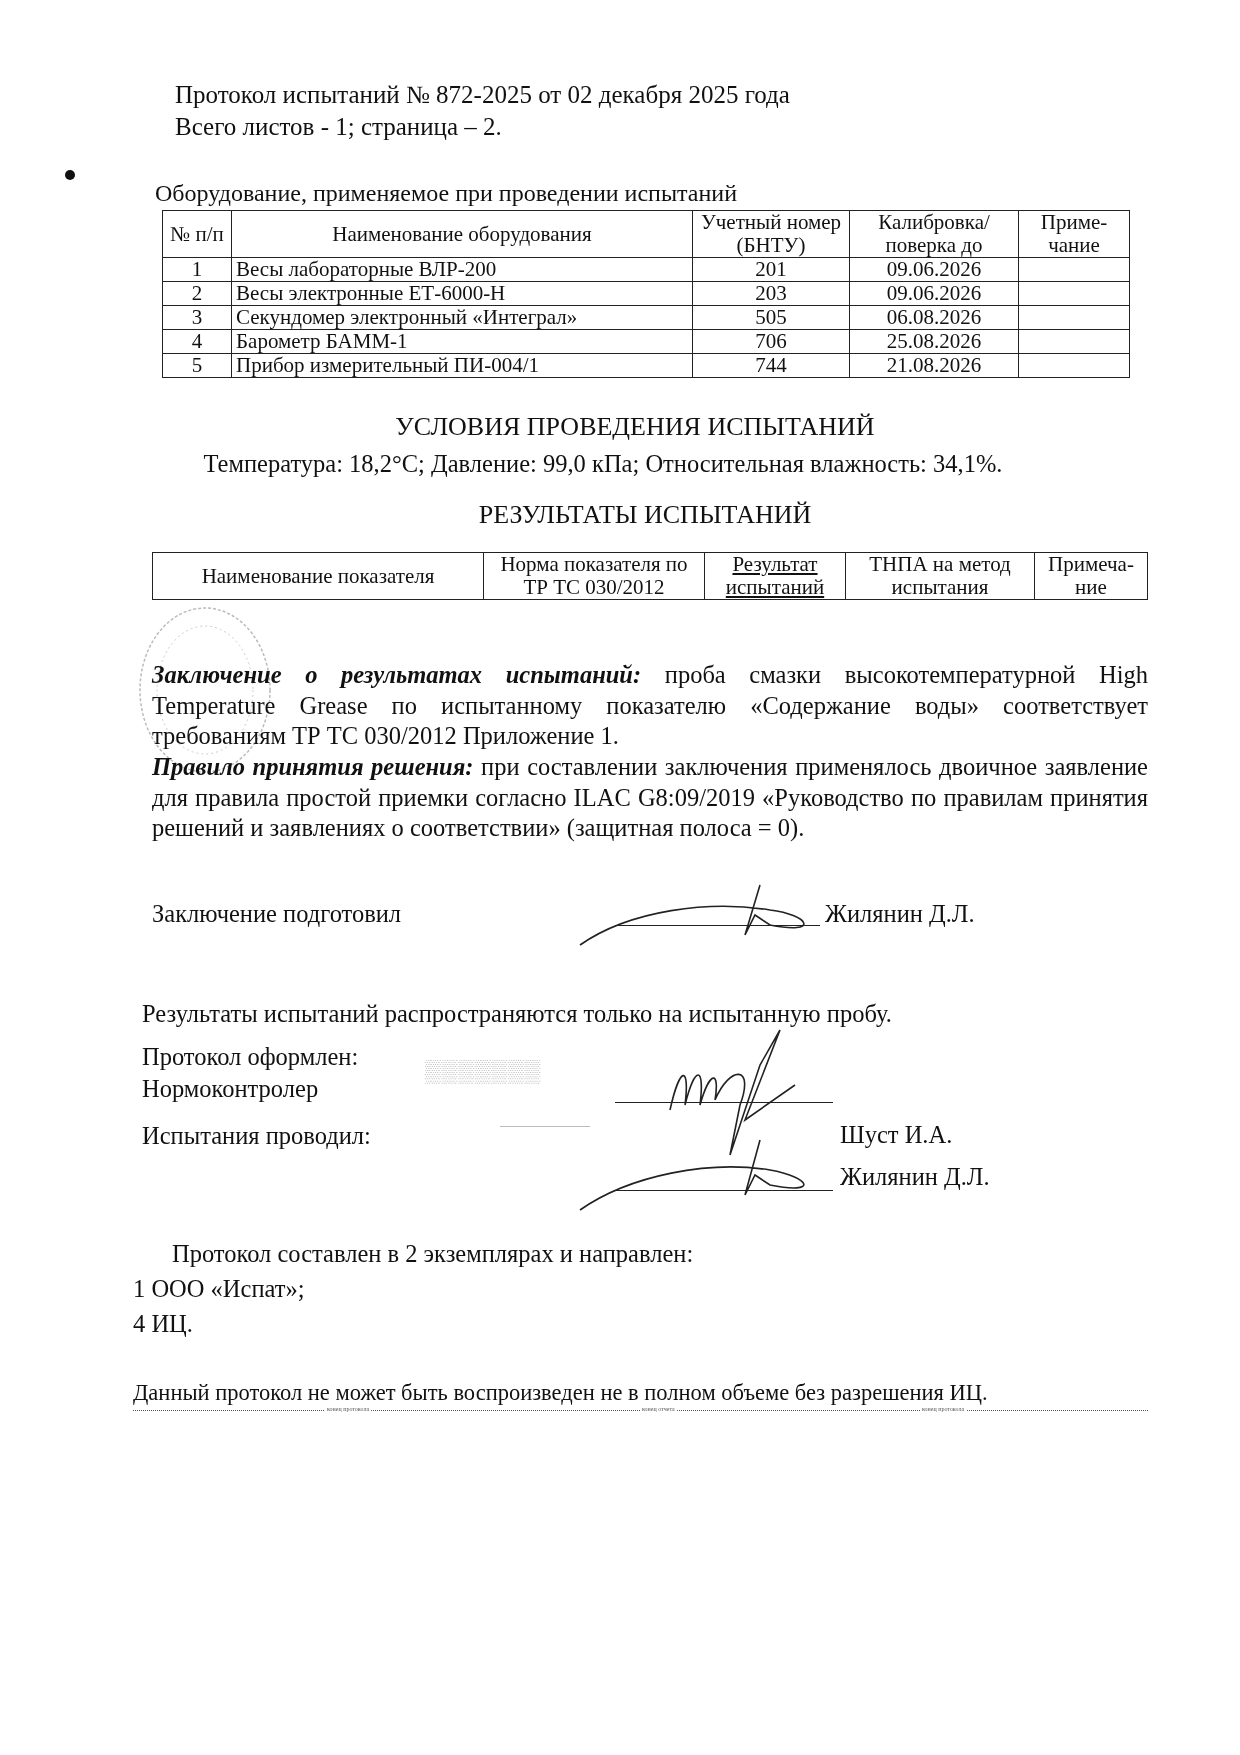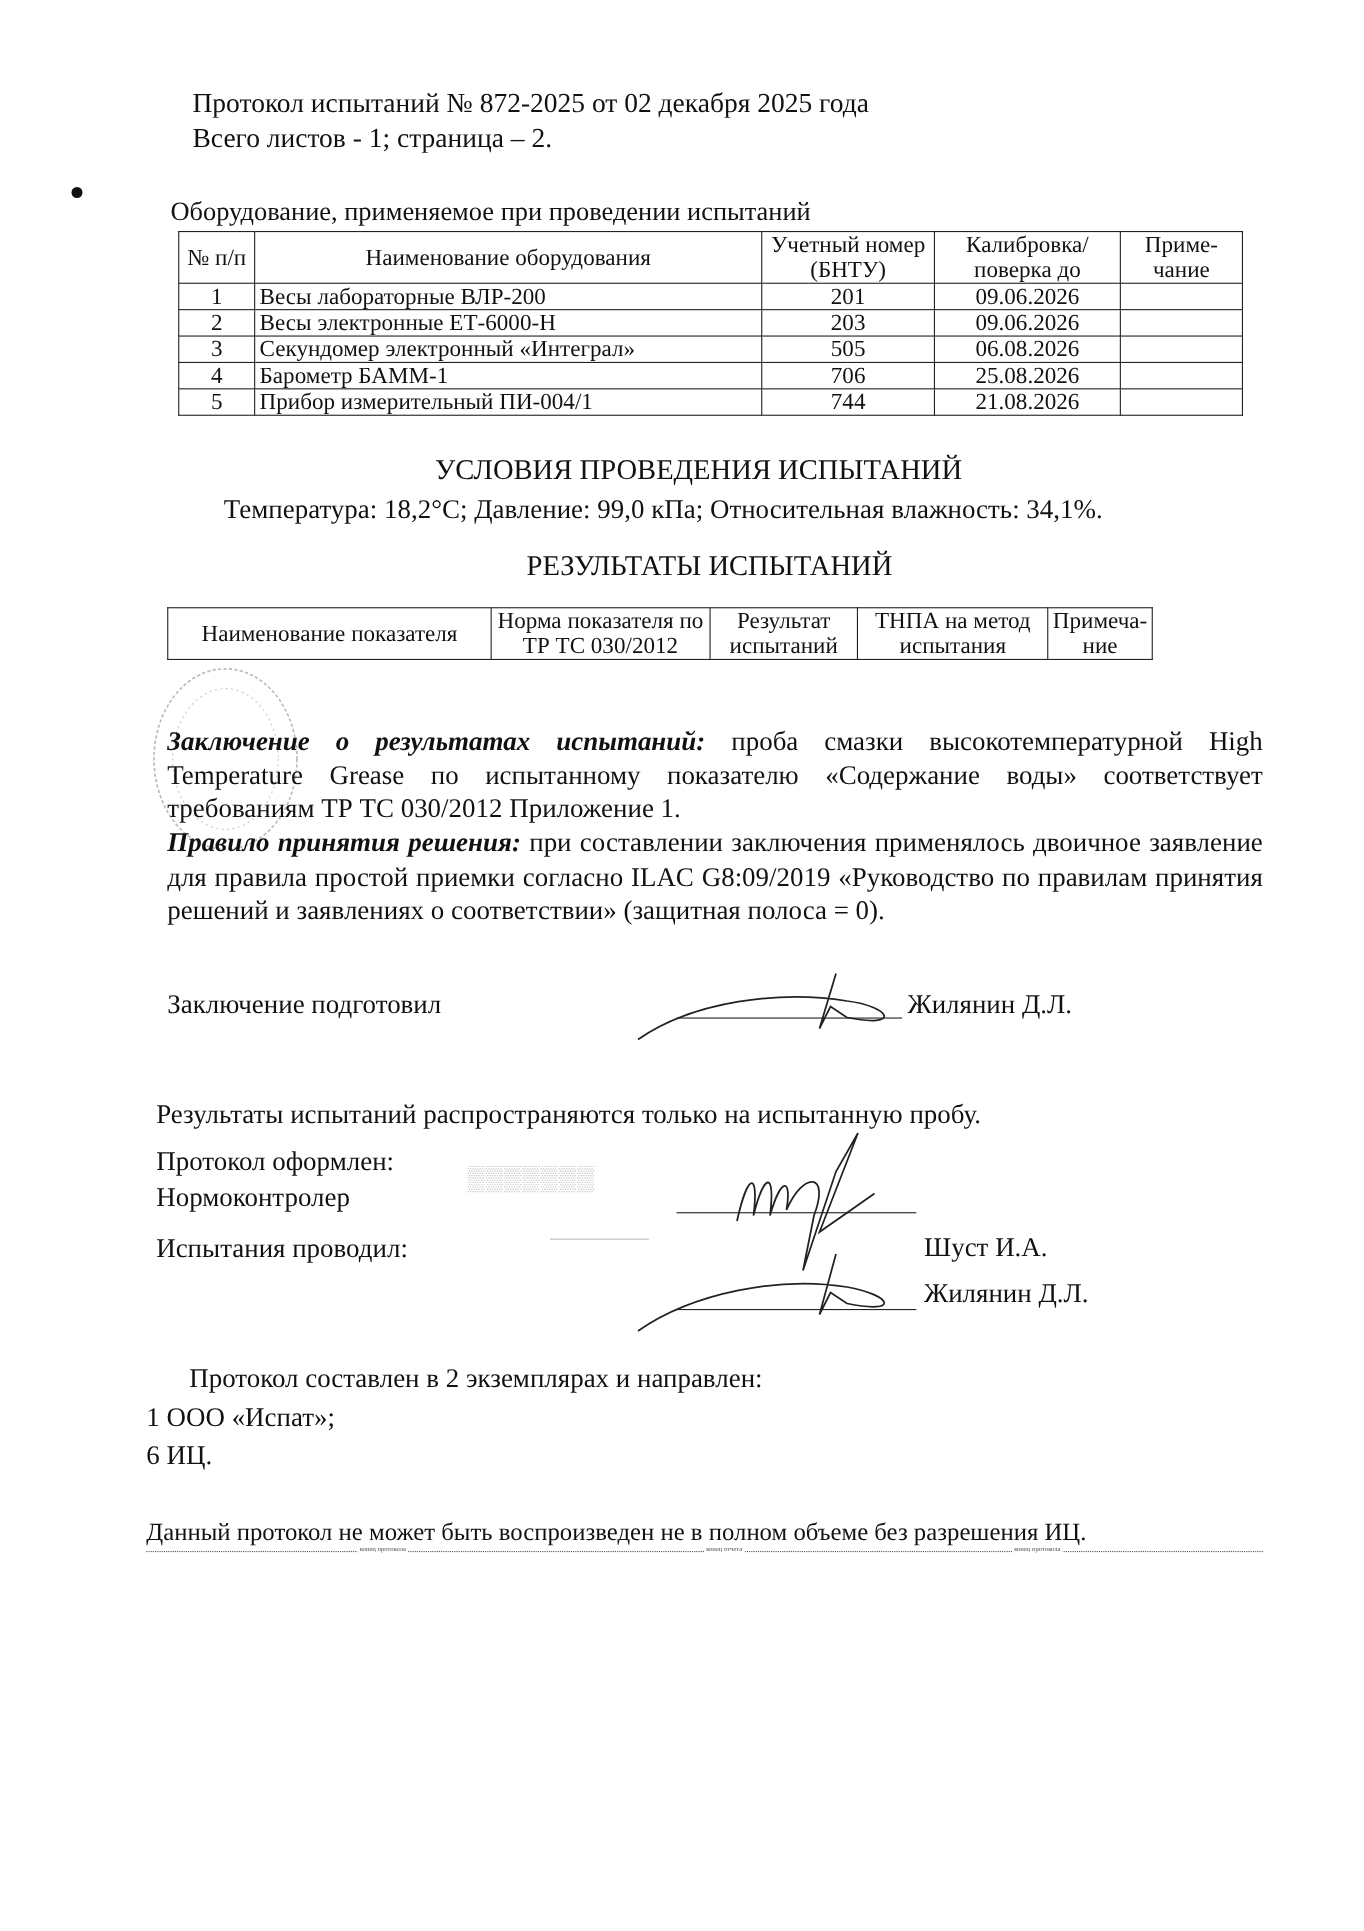--- a/index.html
+++ b/index.html
@@ -74,26 +74,26 @@
     <td class="c">21.08.2026</td>
     <td class="c"></td>
   </tr>
 </tbody>
   </table>
 
 <div class="abs center-title" style="top:412px; padding-left:30px; box-sizing:border-box;">УСЛОВИЯ ПРОВЕДЕНИЯ ИСПЫТАНИЙ</div>
 <div class="abs" style="left:0; width:1156px; text-align:center; top:450px; font-size:24.5px; padding-left:50px; box-sizing:border-box;">Температура: 18,2°С; Давление: 99,0 кПа; Относительная влажность: 34,1%.</div>
 
 <div class="abs center-title" style="top:500px; padding-left:50px; box-sizing:border-box;">РЕЗУЛЬТАТЫ ИСПЫТАНИЙ</div>
-<table class="abs" style="left:152px; top:552px; width:896px;">
+<table class="abs" style="left:152px; top:552px; width:996px;">
   <tbody>
       <tr>
     <th class="c" style="width:322px;">Наименование показателя</th>
     <th class="c" style="width:212px;">Норма показателя по ТР ТС 030/2012</th>
-    <th class="c" style="width:132px;">Результат испытаний</th>
+    <th class="c" style="width:132px;text-decoration:underline;">Результат испытаний</th>
     <th class="c" style="width:180px;">ТНПА на метод испытания</th>
     <th class="c">Примеча- ние</th>
   </tr>
 </tbody>
   </table>
 
 <svg class="abs" style="left:130px; top:600px;" width="150" height="180">
   <ellipse cx="75" cy="90" rx="65" ry="82" fill="none" stroke="#bbb" stroke-width="1.5" stroke-dasharray="3 2"></ellipse>
   <ellipse cx="75" cy="90" rx="48" ry="64" fill="none" stroke="#ccc" stroke-width="1" stroke-dasharray="2 3"></ellipse>
 </svg>
@@ -126,19 +126,19 @@
 
 <div class="abs" style="left:142px; top:1122px; font-size:24.5px;">Испытания проводил:</div>
 <div class="abs sigline" style="left:615px; top:1190px; width:218px;"></div>
 <svg class="abs" style="left:570px; top:1135px;" width="260" height="80">
   <path d="M10 75 C 60 40, 140 25, 200 35 C 240 42, 250 60, 200 50 L 185 40 L 175 60 L 190 5" fill="none" stroke="#222" stroke-width="1.6"></path>
 </svg>
 <div class="abs" style="left:840px; top:1163px; font-size:24.5px;">Жилянин Д.Л.</div>
 
 <div class="abs" style="left:172px; top:1240px; font-size:24.5px;">Протокол составлен в 2 экземплярах и направлен:</div>
 <div class="abs" style="left:133px; top:1275px; font-size:24.5px;">1 ООО «Испат»;</div>
-<div class="abs" style="left:133px; top:1310px; font-size:24.5px;">6 ИЦ.</div>
+<div class="abs" style="left:133px; top:1310px; font-size:24.5px;">4 ИЦ.</div>
 
 <div class="abs" style="left:133px; top:1380px; font-size:22.5px;">Данный протокол не может быть воспроизведен не в полном объеме без разрешения ИЦ.</div>
 <div class="abs dotline" style="left:133px; top:1410px; width:1015px;"></div>
 <span class="abs tinylbl" style="left:325px; top:1406px;">конец протокола</span>
 <span class="abs tinylbl" style="left:640px; top:1406px;">конец отчета</span>
 <span class="abs tinylbl" style="left:920px; top:1406px;">конец протокола</span>
 
 </body></html>

